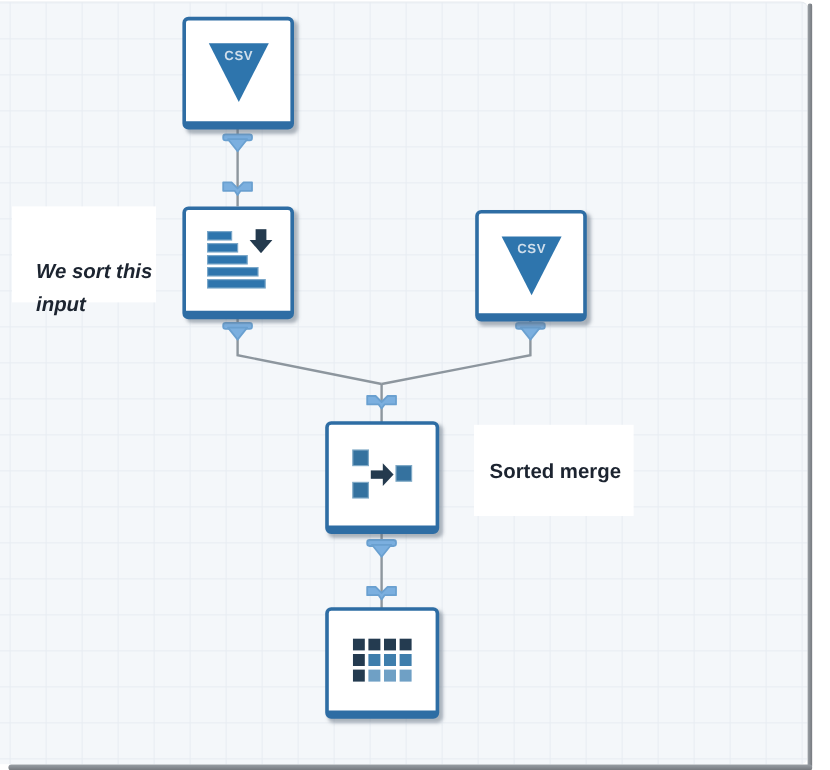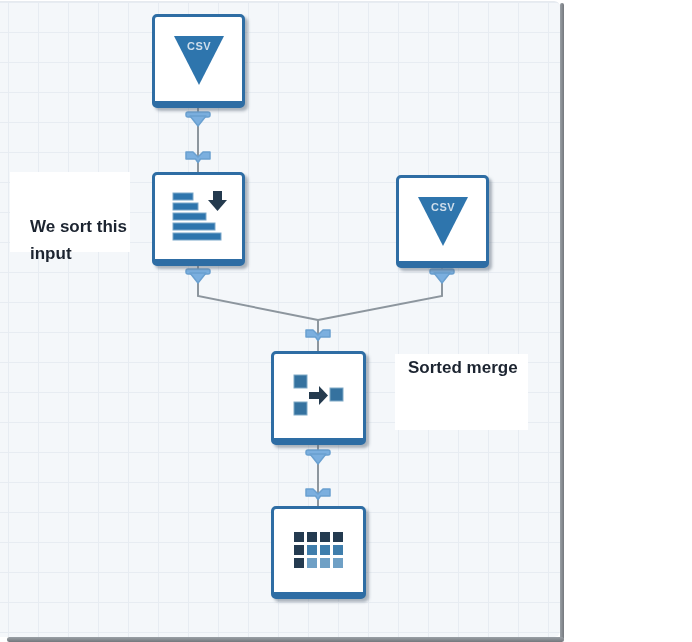--- a/index.html
+++ b/index.html
@@ -1,17 +1,17 @@
 <!DOCTYPE html>
 <html><head>
 <meta charset="utf-8">
 <style>
   html,body{margin:0;padding:0;background:#ffffff;}
   .stage{
-    position:relative;width:564px;height:642px;overflow:hidden;
+    position:relative;width:677px;height:642px;overflow:hidden;
     background:#ffffff;font-family:"Liberation Sans",sans-serif;
   }
   .canvas{
     position:absolute;left:0;top:1px;right:4px;bottom:5px;
     background-color:#f4f7fa;
     background-image:
       linear-gradient(to right,#e7ecf2 1px,transparent 1px),
       linear-gradient(to bottom,#e7ecf2 1px,transparent 1px);
     background-size:30px 30px;
     background-position:8px 0;
@@ -41,25 +41,25 @@
   .node-csv-top{left:152px;top:14px;width:93px;height:94px;}
   .node-sort{left:152px;top:172px;width:93px;height:94px;}
   .node-csv-right{left:396px;top:175px;width:93px;height:93px;}
   .node-merge{left:271px;top:351px;width:95px;height:94px;}
   .node-table{left:271px;top:506px;width:95px;height:93px;}
   .note{
     position:absolute;z-index:2;background:#ffffff;color:#1c2430;
     font-size:17px;line-height:27px;font-weight:600;
     white-space:pre-line;box-sizing:border-box;
   }
-  .note-sort{left:10px;top:172px;width:120px;height:80px;padding:14px 0 0 20px;}
+  .note-sort{left:10px;top:172px;width:120px;height:80px;padding:14px 0 0 20px;font-style:italic;}
   .note-csv{left:527px;top:170px;width:134px;height:121px;padding:12px 0 0 9px;}
   .note-merge{
     left:395px;top:354px;width:133px;height:76px;
-    display:flex;align-items:flex-start;padding-left:13px;
+    display:flex;align-items:center;padding-left:13px;
   }
   .icon-blue{fill:#2e75ad;}
   .icon-dark{fill:#243a4e;}
   .csv-label{
     fill:#cfdeeb;font-family:"Liberation Sans",sans-serif;
     font-size:11px;font-weight:bold;letter-spacing:.5px;
   }
 </style>
 </head>
 <body>

